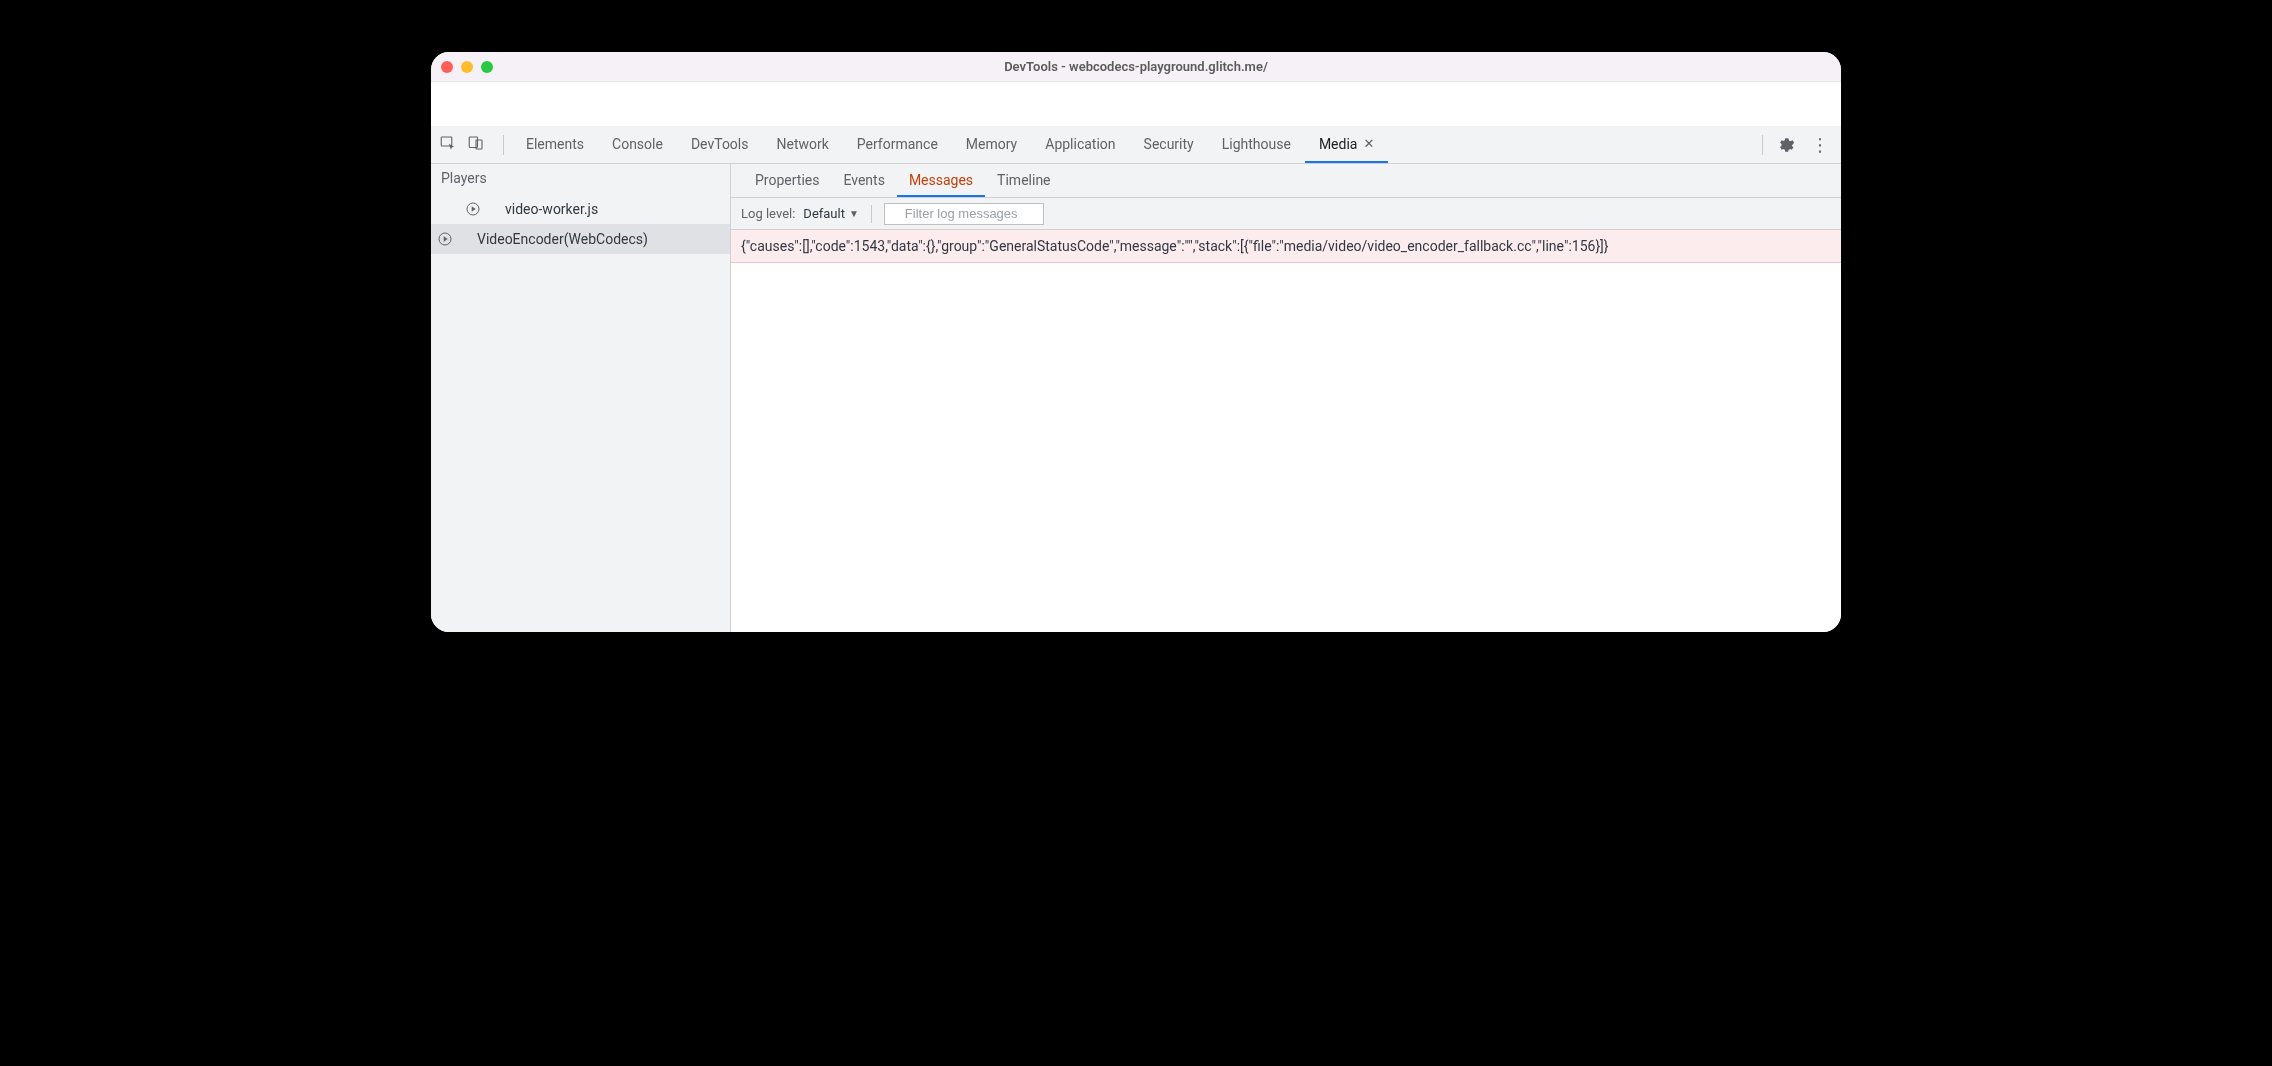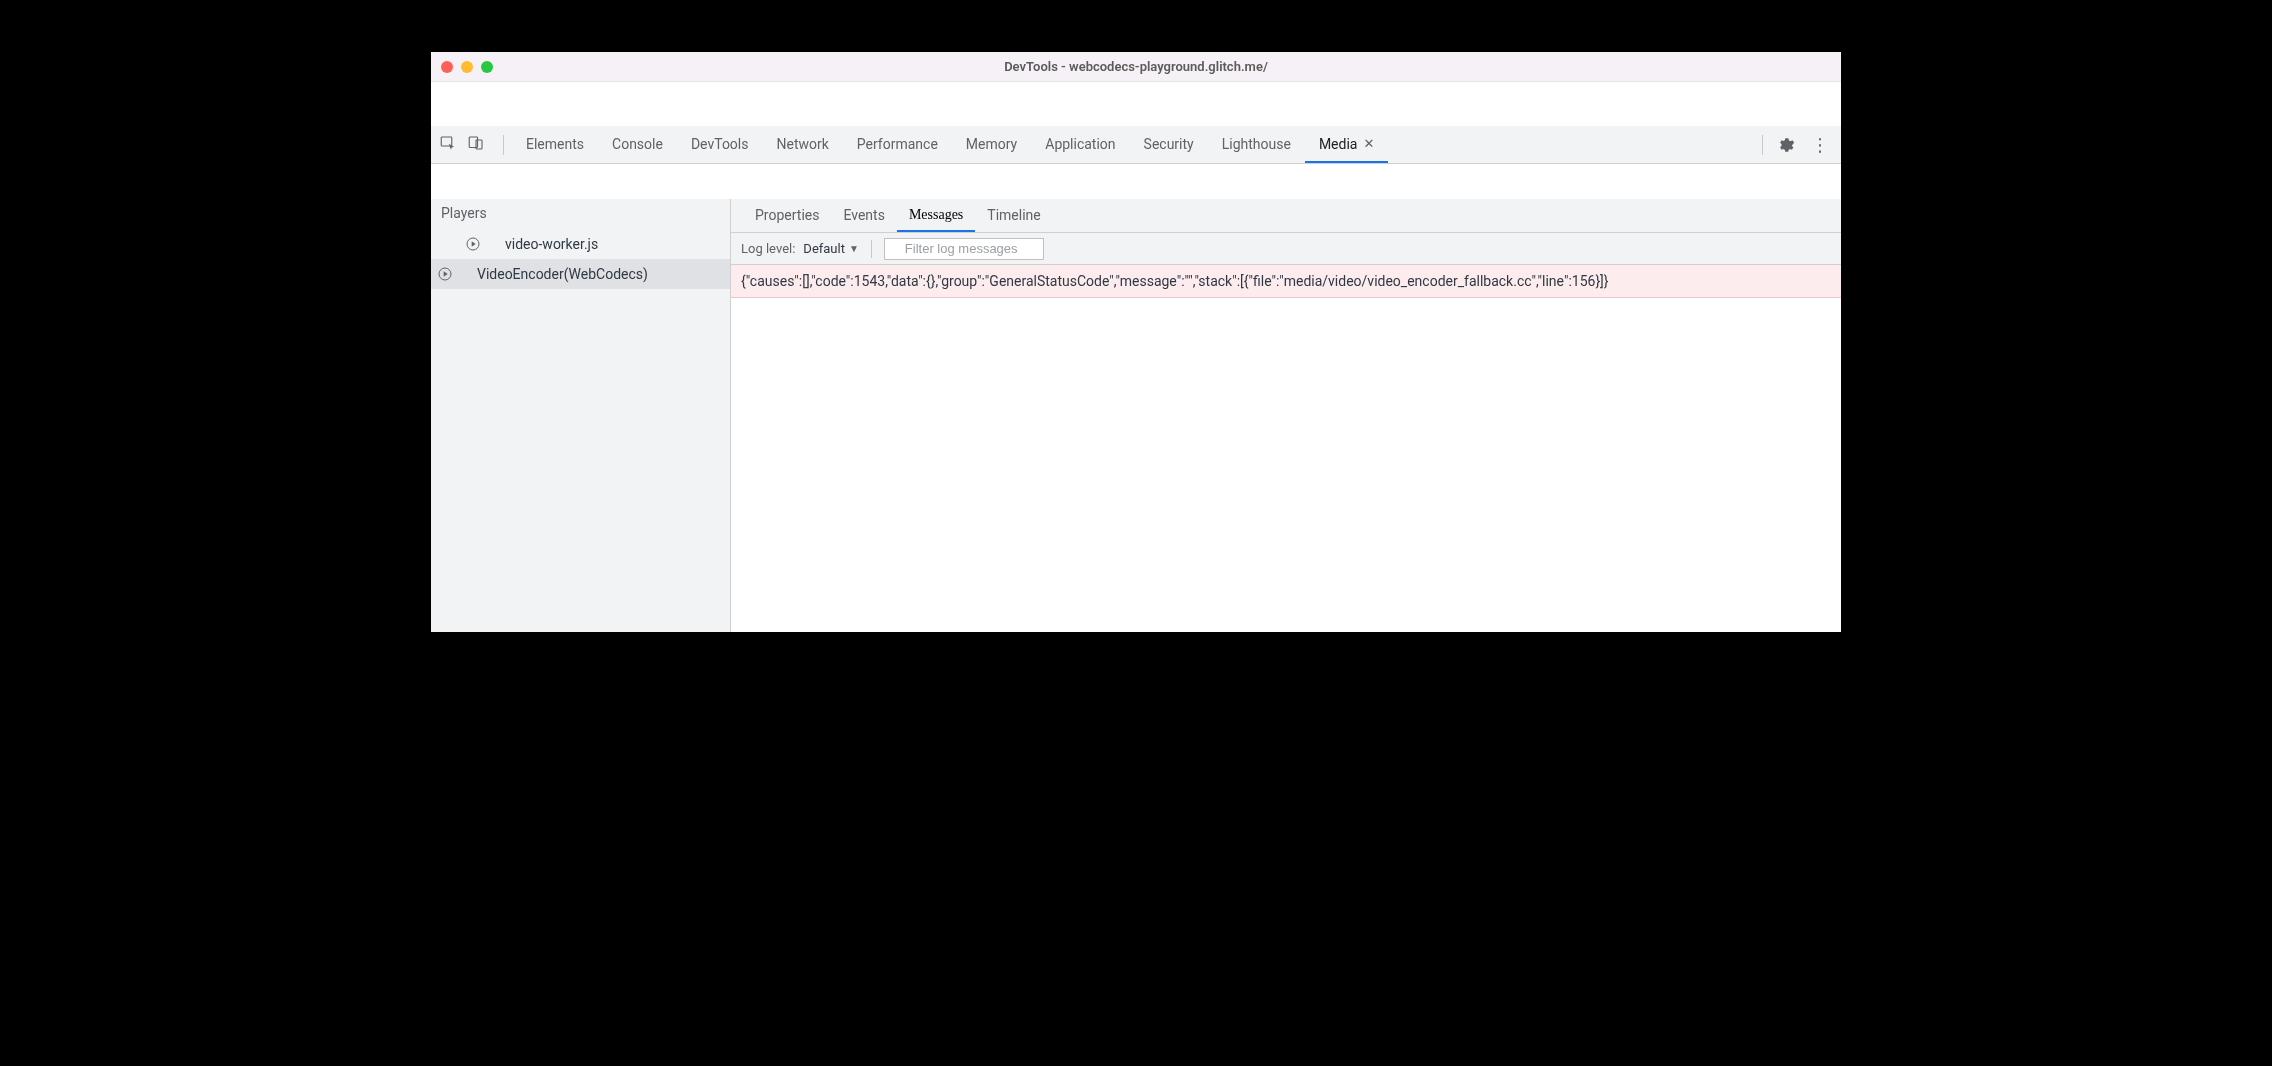--- a/index.html
+++ b/index.html
@@ -12,21 +12,21 @@
     display: flex;
     align-items: flex-start;
     justify-content: center;
   }
   .window {
     position: relative;
     margin-top: 52px;
     width: 1410px;
     height: 580px;
     background: #fff;
-    border-radius: 0;
+    border-radius: 18px;
     box-shadow: 0 20px 40px rgba(0,0,0,.35);
     overflow: hidden;
     display: flex;
     flex-direction: column;
   }
   .titlebar {
     height: 30px;
     background: #f6f1f6;
     display: flex;
     align-items: center;
@@ -73,21 +73,21 @@
   .tab-item.active {
     color: #202124;
     border-bottom: 2px solid #1a73e8;
   }
   .tab-close { font-size: 13px; color: #5f6368; }
   .main-tabs .spacer { flex: 1; }
   .gear, .more { color: #5f6368; display:flex; align-items:center; padding: 0 6px; }
   .gear svg { width: 18px; height: 18px; fill: #5f6368; }
   .more { font-size: 18px; padding-left: 10px; }
 
-  .content { flex: 1; display: flex; min-height: 0; margin-top: 35px; }
+  .content { flex: 1; display: flex; min-height: 0; }
   .sidebar {
     width: 300px;
     background: #f1f3f4;
     border-right: 1px solid #d0d0d0;
     display: flex; flex-direction: column;
   }
   .sidebar-heading {
     padding: 6px 10px 8px 10px;
     font-size: 14px;
     color: #5f6368;
@@ -114,21 +114,21 @@
     padding: 0 12px;
   }
   .subtab {
     padding: 0 12px;
     height: 100%;
     display: flex; align-items: center;
     font-size: 14px;
     color: #5f6368;
     border-bottom: 2px solid transparent;
   }
-  .subtab.active { color: #000000; border-bottom: 2px solid #1a73e8; font-family: Liberation Serif, serif; }
+  .subtab.active { color: #c2410c; border-bottom: 2px solid #1a73e8; }
 
   .toolbar {
     height: 32px;
     background: #f1f3f4;
     border-bottom: 1px solid #d0d0d0;
     display: flex; align-items: center;
     padding: 0 10px;
     gap: 8px;
     font-size: 13px;
     color: #5f6368;

